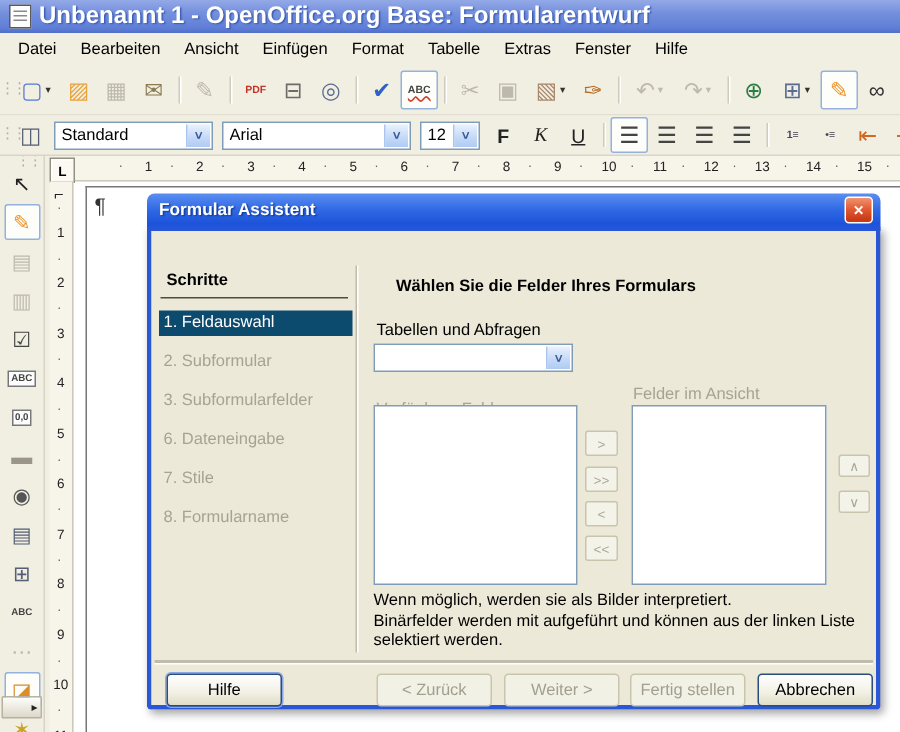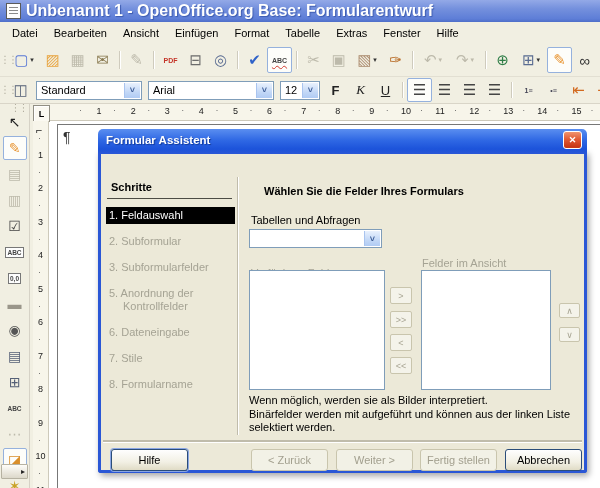--- a/index.html
+++ b/index.html
@@ -93,21 +93,21 @@
   .dlg-close{width:17px;height:16px;border:1px solid #fff;border-radius:3px;
     background:linear-gradient(180deg,#f0946f 0%,#e25b35 45%,#c93a17 90%);
     color:#fff;font-size:9px;font-weight:bold;display:flex;align-items:center;justify-content:center}
 
   .dlg-divider{position:absolute;left:136px;top:26px;width:1px;height:258px;background:#c0bcab;box-shadow:1px 0 0 #fff}
 
   .steps-header{position:absolute;left:10px;top:30px;font-weight:bold}
   .steps-rule{position:absolute;left:6px;top:47px;width:125px;height:1px;background:#4c4c44}
   .steps{position:absolute;left:5px;top:56px;width:129px}
   .step{padding:2px 3px 2px 17px;text-indent:-14px;margin-bottom:9px;line-height:13px}
-  .step.active{background:#000000;color:#fff}
+  .step.active{background:#0c4a6e;color:#fff}
   .step.pending{color:#a5a394}
 
   .dlg-heading{position:absolute;left:163px;top:34px;font-weight:bold}
   .lbl{position:absolute;white-space:nowrap}
   .lbl.gray{color:#a5a394}
   .dlg-combo{position:absolute;left:148px;top:78px;width:133px;height:19px;margin:0}
   .listbox{position:absolute;background:#fff;border:1px solid #7f9db9}
   .lb1{left:148px;top:119px;width:134px;height:118px}
   .lb2{left:320px;top:119px;width:128px;height:118px}
 
@@ -456,21 +456,20 @@
 
   <div class="dlg-divider"></div>
 
   <div class="steps-header">Schritte</div>
   <div class="steps-rule"></div>
   <div class="steps">
 
   <div class="step active">1. Feldauswahl</div>
       <div class="step pending">2. Subformular</div>
       <div class="step pending">3. Subformularfelder</div>
-      <div class="step pending">5. Anordnung der Kontrollfelder</div>
       <div class="step pending">6. Dateneingabe</div>
       <div class="step pending">7. Stile</div>
       <div class="step pending">8. Formularname</div>
     </div>
 
   <div class="dlg-heading">Wählen Sie die Felder Ihres Formulars</div>
 
   <div class="lbl" style="left:150px;top:63px">Tabellen und Abfragen</div>
   <div class="combo dlg-combo">
     <span class="cval"></span>

